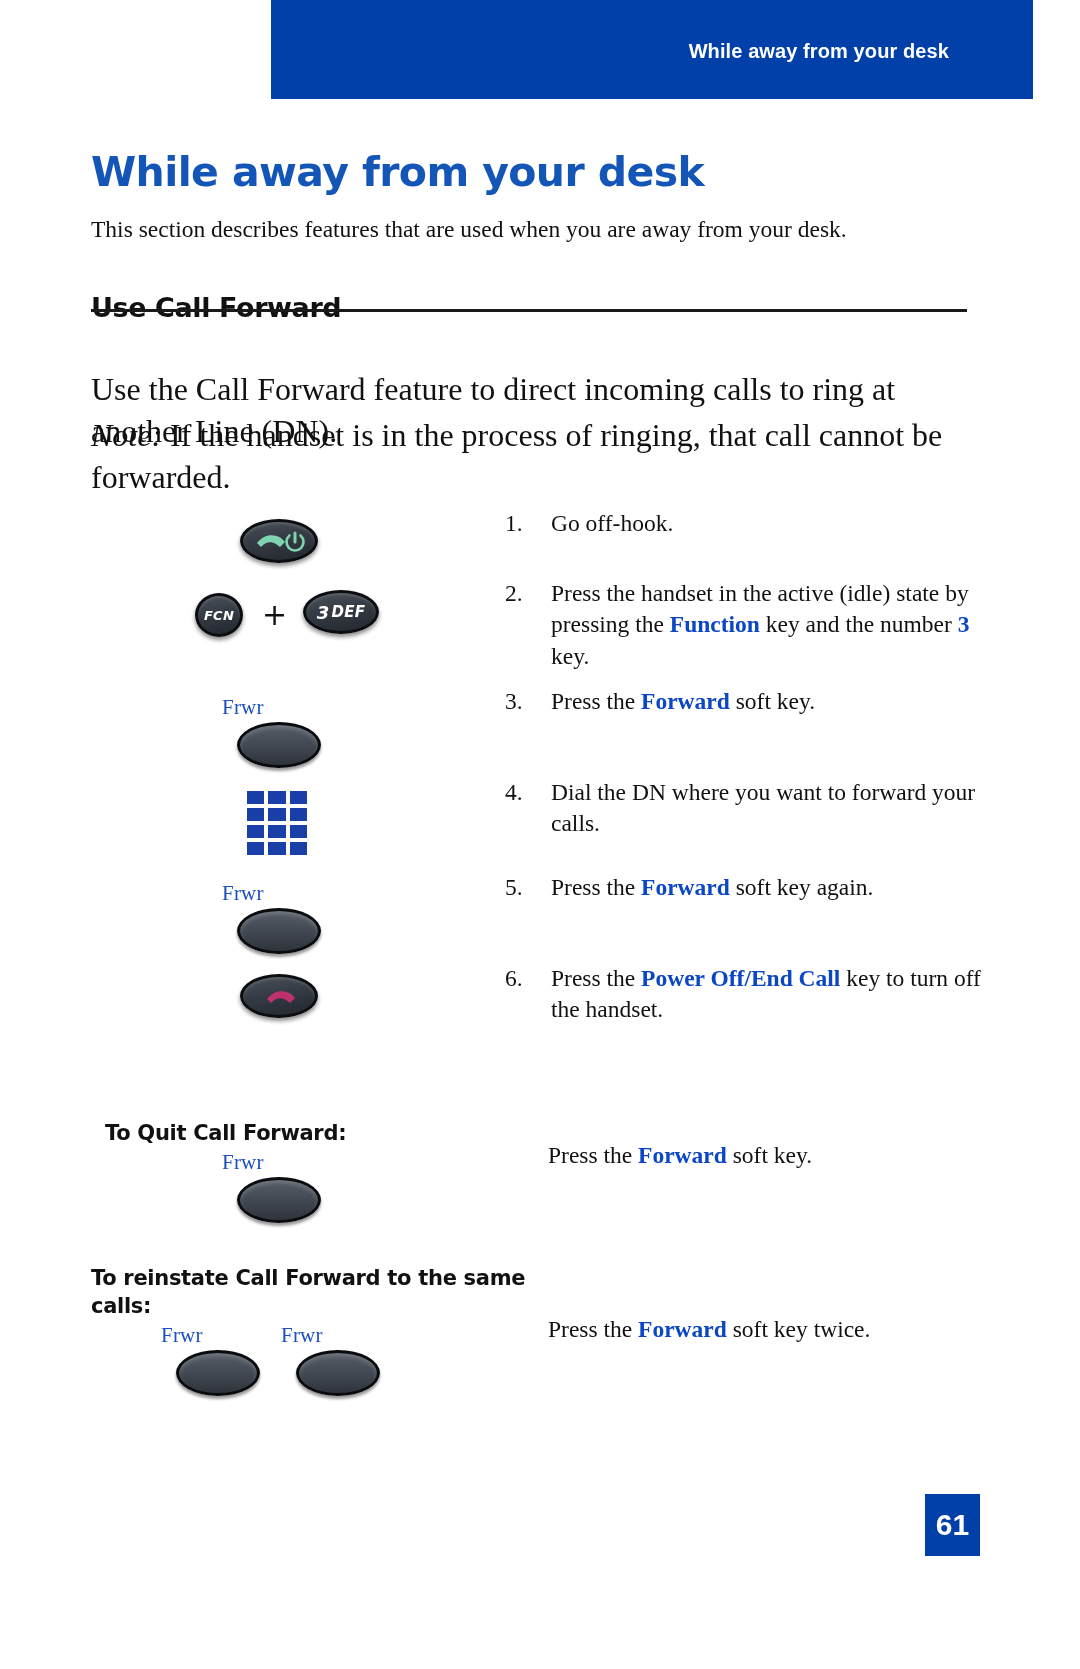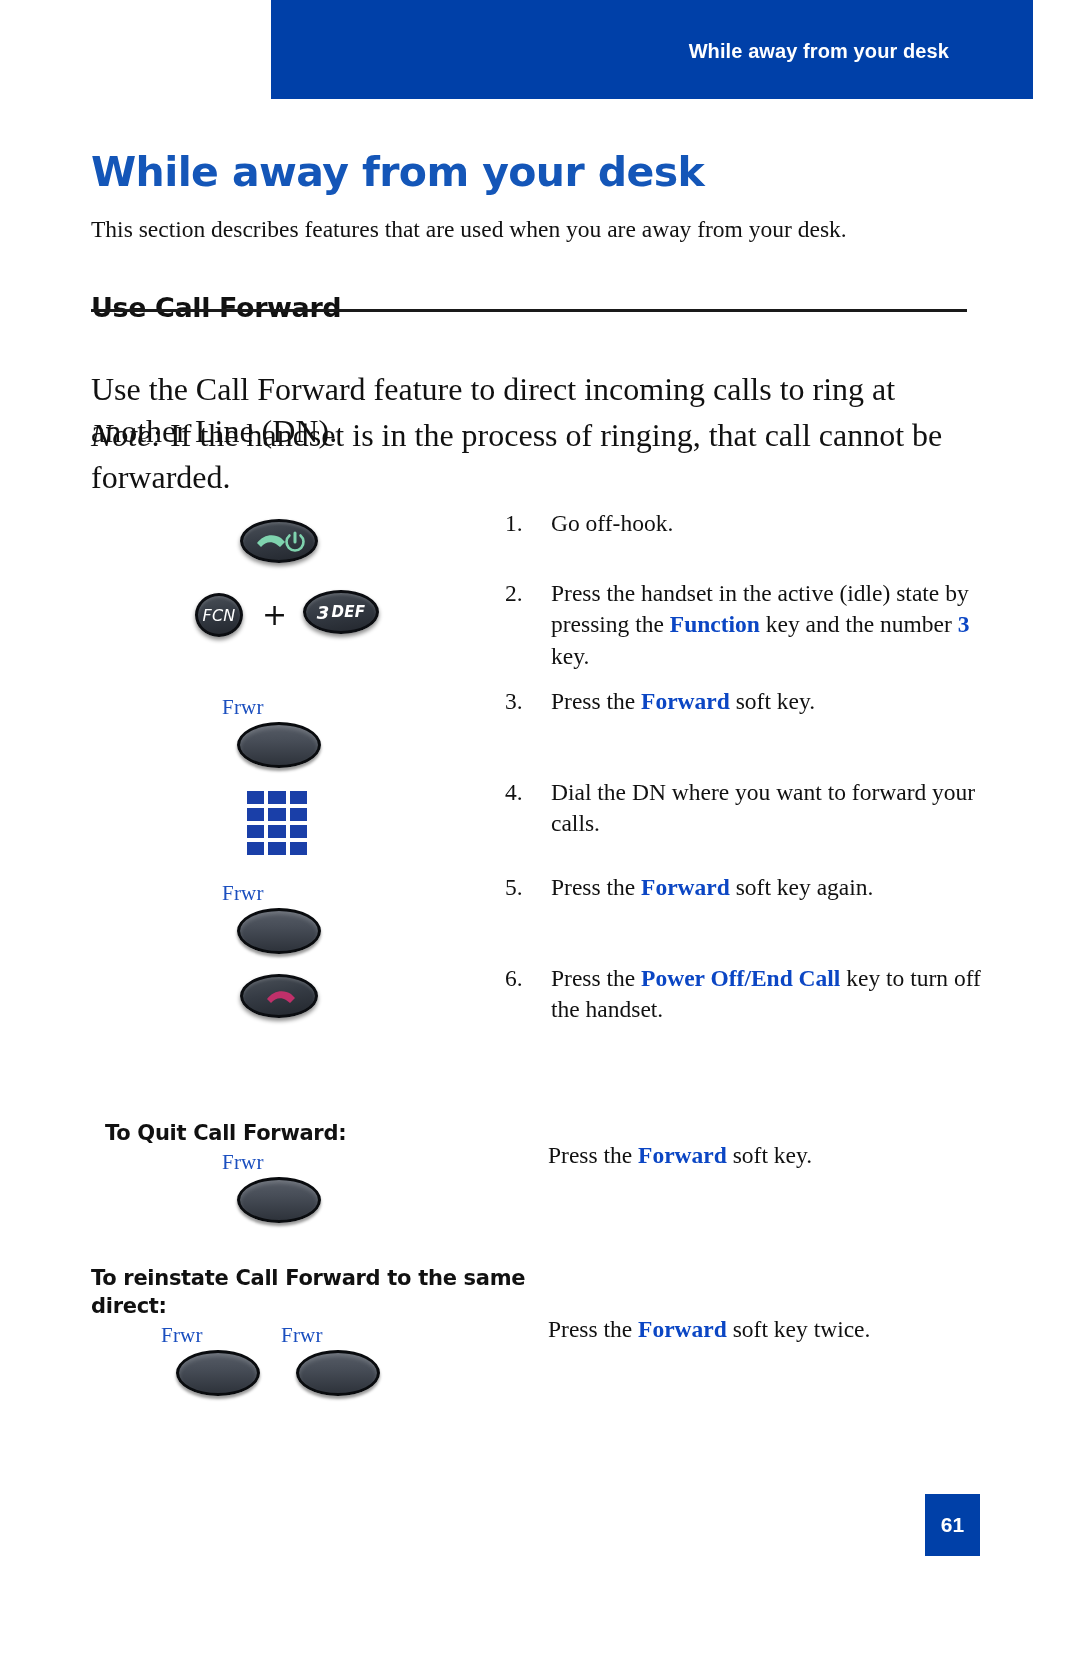--- a/index.html
+++ b/index.html
@@ -215,23 +215,23 @@
     border-radius: 50%;
   }
   .fcn-key .cap {
     position: absolute;
     inset: 0;
     display: flex;
     align-items: center;
     justify-content: center;
     color: #ffffff;
     font-family: "DejaVu Sans", sans-serif;
-    font-weight: normal;
+    font-weight: bold;
     font-style: italic;
-    font-size: 16px;
+    font-size: 13px;
     letter-spacing: 0.3px;
   }
 
   .plus-sign {
     position: absolute;
     left: 262px;
     top: 597px;
     font-family: "DejaVu Sans", sans-serif;
     font-size: 30px;
     font-weight: 500;
@@ -300,21 +300,21 @@
     height: 62px;
     background: #0040A8;
     display: flex;
     align-items: center;
     justify-content: center;
   }
   .page-num-box span {
     color: #ffffff;
     font-family: "Liberation Sans", sans-serif;
     font-weight: bold;
-    font-size: 21px;
+    font-size: 30px;
   }
 </style>
 </head>
 <body>
 
 <div class="running-header">
   <div class="running-header-text">While away from your desk</div>
 </div>
 
 <div class="page">
@@ -328,21 +328,21 @@
 
   <p class="body-line p-use">Use the Call Forward feature to direct incoming calls to ring at another Line (DN).</p>
 
   <p class="body-line p-note">
     <span class="note-label">Note:</span><span> If the handset is in the process of ringing, that call cannot be forwarded.</span>
   </p>
 
 
   <h3 class="sub-head sub-2">To Quit Call Forward:</h3>
 
-  <h3 class="sub-head sub-3">To reinstate Call Forward to the same direct:</h3>
+  <h3 class="sub-head sub-3">To reinstate Call Forward to the same calls:</h3>
 
   <div class="key-oval offhook-key">
     <svg width="72" height="38" viewBox="0 0 72 38" aria-hidden="true">
       <path d="M14 21 C20 13, 30 11, 38 16 L42 20 L37 25 L33 22 C28 19, 22 20, 18 25 Z" fill="#7FD3AE"></path>
       <path d="M52 11 L52 20" stroke="#7FD3AE" stroke-width="3" stroke-linecap="round" fill="none"></path>
       <path d="M46.5 13.5 A8.5 8.5 0 1 0 57.5 13.5" stroke="#7FD3AE" stroke-width="2.6" fill="none" stroke-linecap="round"></path>
     </svg>
   </div>
 
   <div class="key-oval fcn-key">

